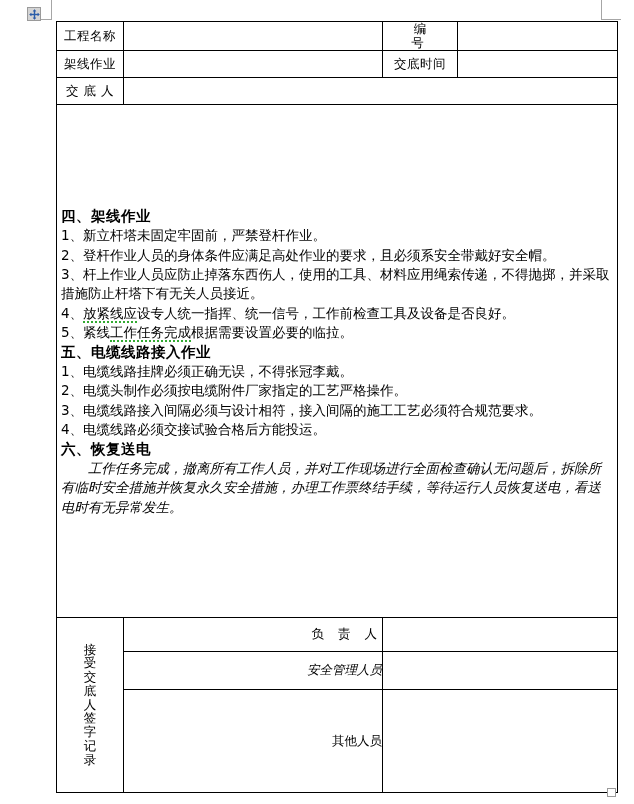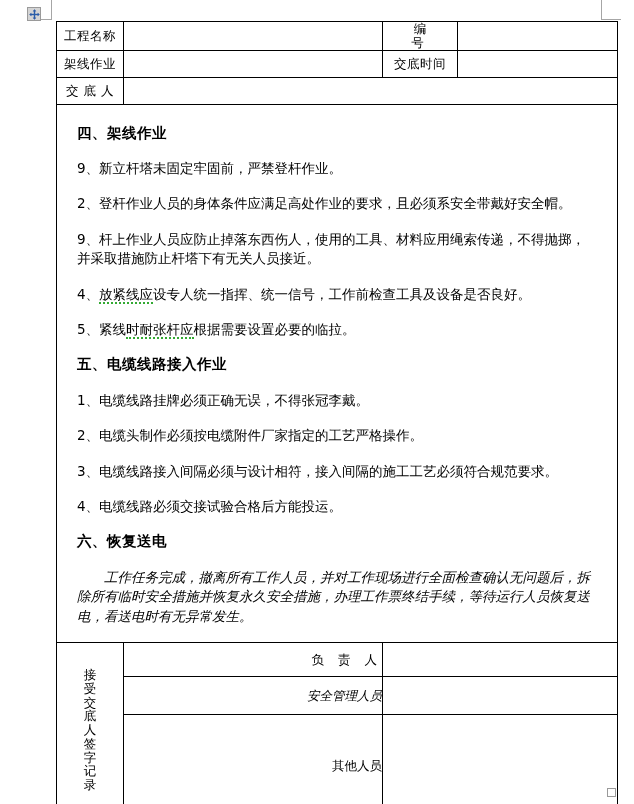--- a/index.html
+++ b/index.html
@@ -77,21 +77,21 @@
   
   .body-cell {
     height: 512px;
     vertical-align: top;
     padding: 0;
   }
   .body-inner {
     padding: 3px 4px 0 4px;
   }
   .body-inner p {
-    margin: 16px;
+    margin: 0;
     font-size: 13.5px;
     line-height: 19.4px;
     white-space: normal;
     letter-spacing: 0px;
   }
   .body-inner p.heading {
     font-weight: bold;
     font-size: 14.5px;
     letter-spacing: 0.5px;
   }
@@ -165,25 +165,25 @@
     <tr>
       <td class="hdr-label">交 底 人</td>
       <td class="hdr-blank" colspan="3"></td>
     </tr>
 
     <tr>
       <td class="body-cell" colspan="4">
         <div class="body-inner">
 
           <p class="heading">四、架线作业</p>
-          <p>9、新立杆塔未固定牢固前，严禁登杆作业。</p>
+          <p>1、新立杆塔未固定牢固前，严禁登杆作业。</p>
           <p>2、登杆作业人员的身体条件应满足高处作业的要求，且必须系安全带戴好安全帽。</p>
-          <p>9、杆上作业人员应防止掉落东西伤人，使用的工具、材料应用绳索传递，不得抛掷，并采取措施防止杆塔下有无关人员接近。</p>
+          <p>3、杆上作业人员应防止掉落东西伤人，使用的工具、材料应用绳索传递，不得抛掷，并采取措施防止杆塔下有无关人员接近。</p>
           <p>4、<span class="sq">放紧线应</span>设专人统一指挥、统一信号，工作前检查工具及设备是否良好。</p>
-          <p>5、紧线<span class="sq">时耐张杆应</span>根据需要设置必要的临拉。</p>
+          <p>5、紧线<span class="sq">工作任务完成</span>根据需要设置必要的临拉。</p>
 
           <p class="heading">五、电缆线路接入作业</p>
           <p>1、电缆线路挂牌必须正确无误，不得张冠李戴。</p>
           <p>2、电缆头制作必须按电缆附件厂家指定的工艺严格操作。</p>
           <p>3、电缆线路接入间隔必须与设计相符，接入间隔的施工工艺必须符合规范要求。</p>
           <p>4、电缆线路必须交接试验合格后方能投运。</p>
 
           <p class="heading">六、恢复送电</p>
           <p class="indent">工作任务完成，撤离所有工作人员，并对工作现场进行全面检查确认无问题后，拆除所有临时安全措施并恢复永久安全措施，办理工作票终结手续，等待运行人员恢复送电，看送电时有无异常发生。</p>
 

